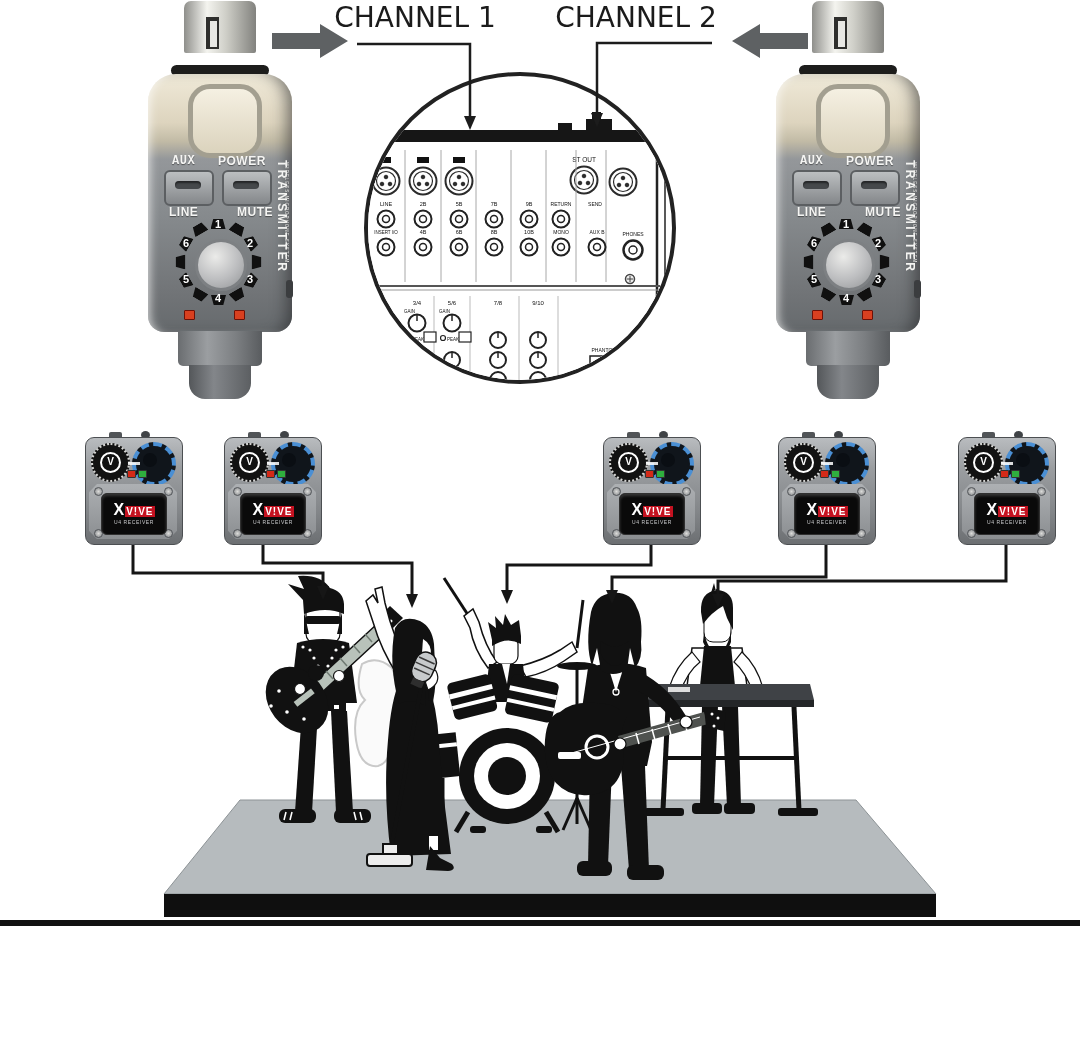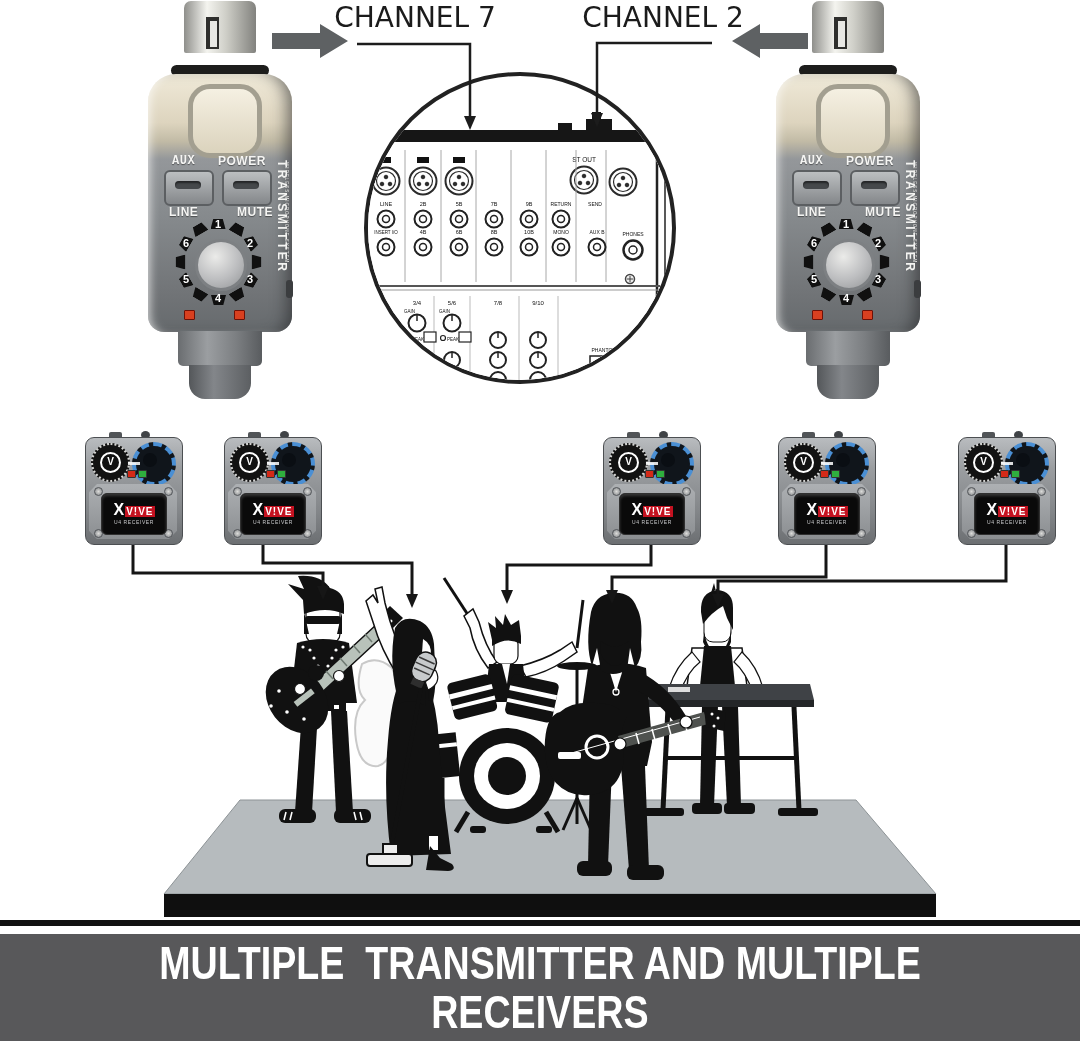--- a/index.html
+++ b/index.html
@@ -4,21 +4,21 @@
 <style>
   html,body{margin:0;padding:0;background:#ffffff;}
   .page{position:relative;width:1080px;height:1041px;background:#fff;overflow:hidden;
         font-family:"Liberation Sans",sans-serif;}
   .abs{position:absolute;}
   svg text{font-family:"Liberation Sans",sans-serif;}
 
   
   .ch-label{position:absolute;top:1px;width:170px;text-align:center;font-size:28px;
             color:#1b1b1b;letter-spacing:0px;font-family:"DejaVu Sans",sans-serif;}
-  .ch1{left:330px;} .ch2{left:578px;}
+  .ch1{left:330px;} .ch2{left:551px;}
 
   
   .tx-slot{position:absolute;width:160px;height:400px;}
   .tx{position:absolute;inset:0;}
   .tx *{position:absolute;}
   .tx-xlr{left:44px;top:1px;width:72px;height:52px;border-radius:7px 7px 2px 2px;
           background:linear-gradient(90deg,#8f8f8b,#f4f4ef 32%,#cfcfc8 58%,#82827e);}
   .tx-xlr-slot{left:22px;top:16px;width:13px;height:32px;background:#2f2f2d;}
   .tx-xlr-latch{left:26px;top:20px;width:7px;height:26px;background:#e8e8e4;}
   .tx-knurl{left:35px;top:51px;width:90px;height:16px;border-radius:4px;
@@ -491,21 +491,21 @@
     </g>
     <g fill="#161616">
       <polygon points="317,586 329,586 323,600"></polygon>
       <polygon points="406,594 418,594 412,608"></polygon>
       <polygon points="501,590 513,590 507,604"></polygon>
       <polygon points="606,590 618,590 612,604"></polygon>
       <polygon points="712,594 724,594 718,608"></polygon>
     </g>
   </svg>
 
-  <div class="ch-label ch1">CHANNEL 7</div>
+  <div class="ch-label ch1">CHANNEL 1</div>
   <div class="ch-label ch2">CHANNEL 2</div>
 
   <div class="tx-slot" style="left:140px;top:0;">
   <div class="tx">
     <div class="tx-xlr">
       <div class="tx-xlr-slot"></div>
       <div class="tx-xlr-latch"></div>
     </div>
     <div class="tx-knurl"></div>
     <div class="tx-ring"></div>
@@ -732,18 +732,14 @@
     <div class="rx-screen">
       <div class="rx-logo">
         <span class="rx-logo-x">X</span>
         <span class="rx-logo-rest">V!VE</span>
       </div>
       <div class="rx-model">U4 RECEIVER</div>
     </div>
   </div>
 </div>
 
-  <div class="abs banner">
-    <div class="banner-line">MULTIPLE  TRANSMITTER AND MULTIPLE</div>
-    <div class="banner-line">RECEIVERS</div>
-  </div>
 
 </div>
 
 </body></html>

